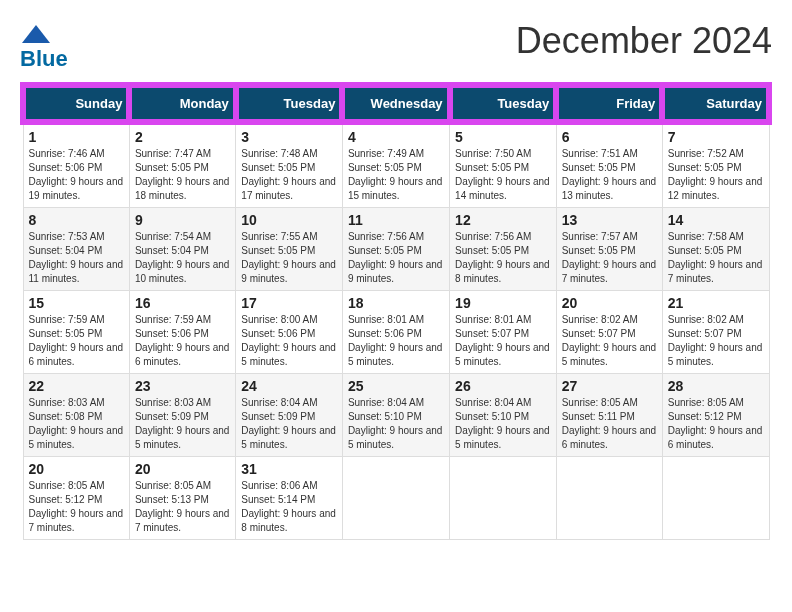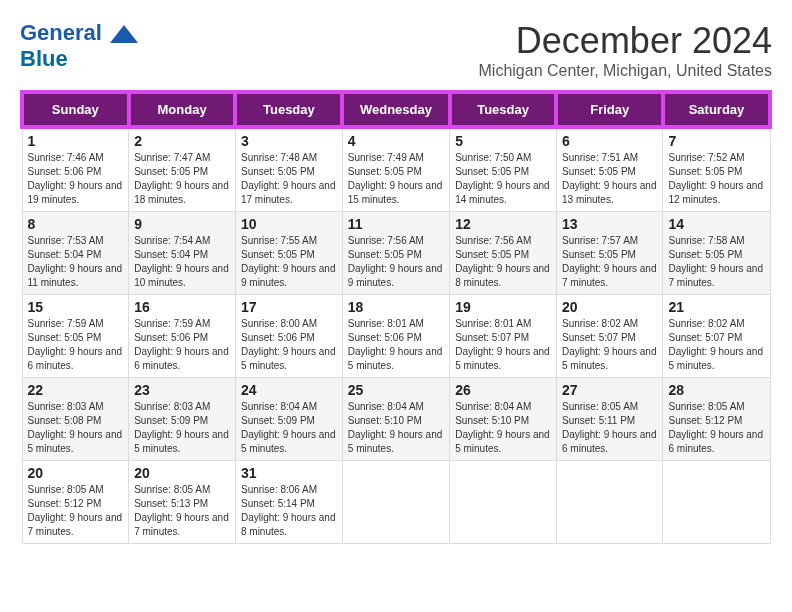--- a/index.html
+++ b/index.html
@@ -37,27 +37,27 @@
     .calendar-subtitle {
       font-size: 16px;
       color: #555;
     }
     table {
       width: 100%;
       border-collapse: collapse;
       font-size: 11px;
     }
     thead tr th {
-      background-color: #701a75;
+      background-color: #0c4a6e;
       color: #fff;
       padding: 8px 4px;
-      text-align: center;
+      text-align: right;
       font-size: 13px;
       font-weight: bold;
-      border: 4px solid #d946ef;
+      border: 6px solid #d946ef;
     }
     tbody tr td {
       border: 1px solid #ddd;
       vertical-align: top;
       padding: 4px 5px;
       width: 108px;
       min-height: 80px;
     }
     tbody tr:nth-child(even) td {
       background-color: #f5f5f5;
@@ -81,31 +81,29 @@
       background-color: #f9f9f9;
     }
   </style>
 </head>
 <body>
 
 <div class="header-section">
   <div class="logo">
     <div class="logo-row">
       <span style="font-size:22px;font-weight:bold;color:#333;">
-        <span style="color:#1a5aab;">General</span>
         <svg width="28" height="18" viewBox="0 0 28 18" style="vertical-align:middle;margin-left:2px;">
           <polygon points="0,18 14,0 28,18" fill="#1a5aab"></polygon>
         </svg>
       </span>
     </div>
     <div style="font-size:22px;font-weight:bold;color:#0369a1;margin-left:0;">Blue</div>
   </div>
   <div class="title-section">
     <div class="calendar-title">December 2024</div>
-    <div class="calendar-subtitle">Michigan Center, Michigan, United States</div>
   </div>
 </div>
 
 <table>
   <thead>
     <tr>
     <th>Sunday</th>
         <th>Monday</th>
         <th>Tuesday</th>
         <th>Wednesday</th>

